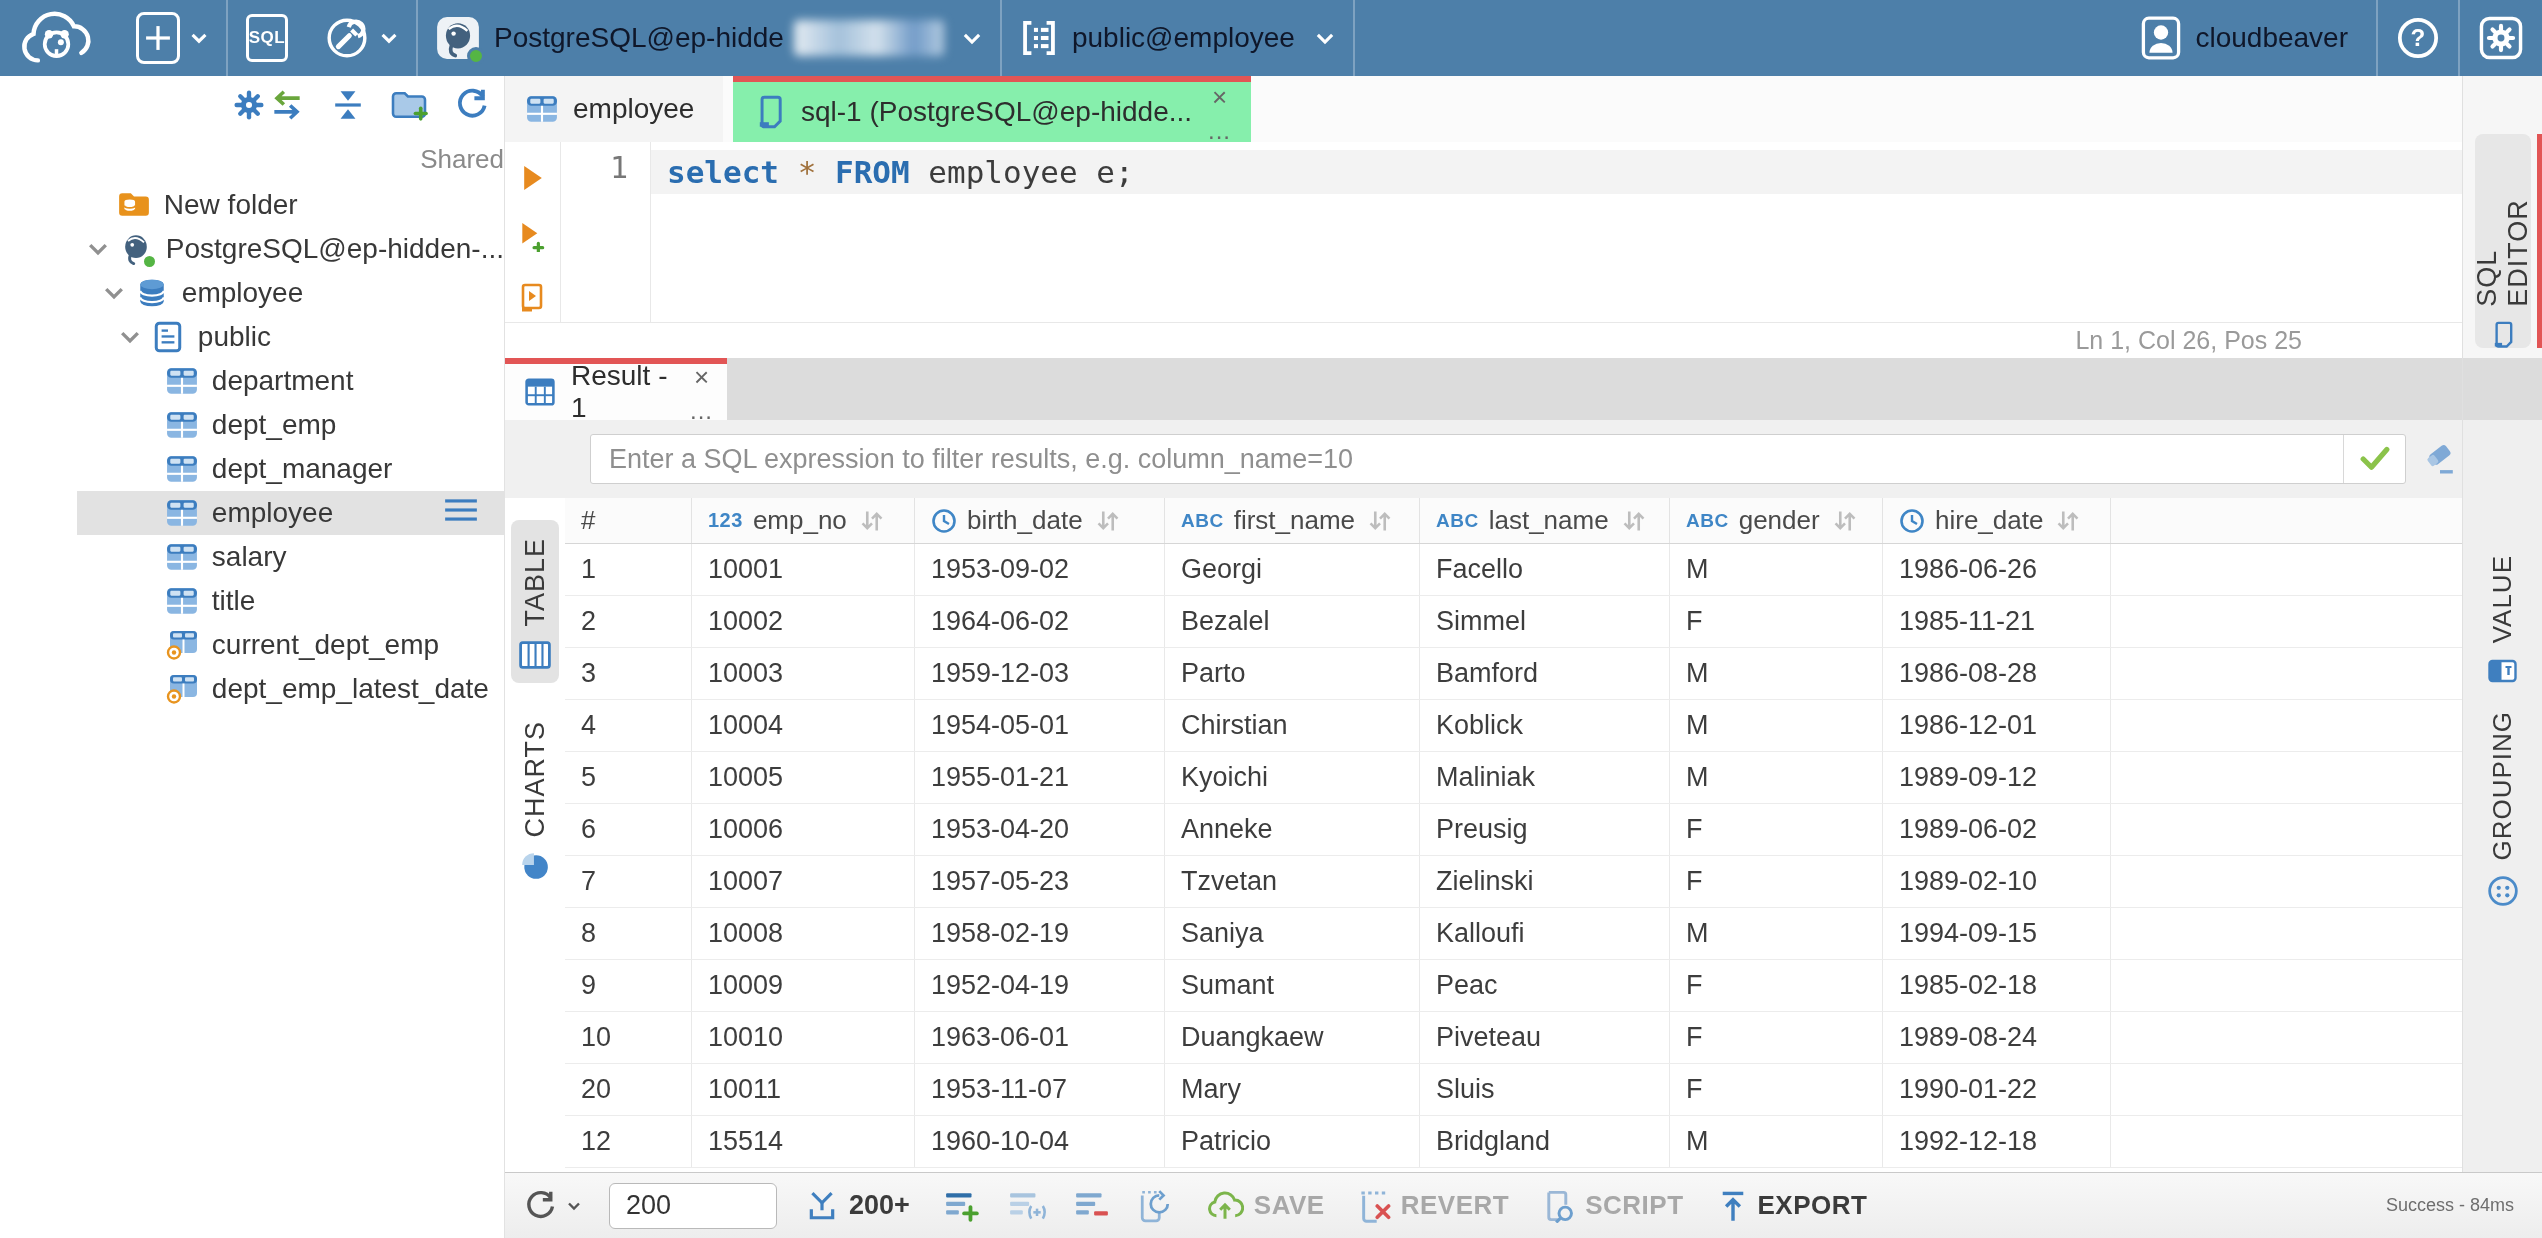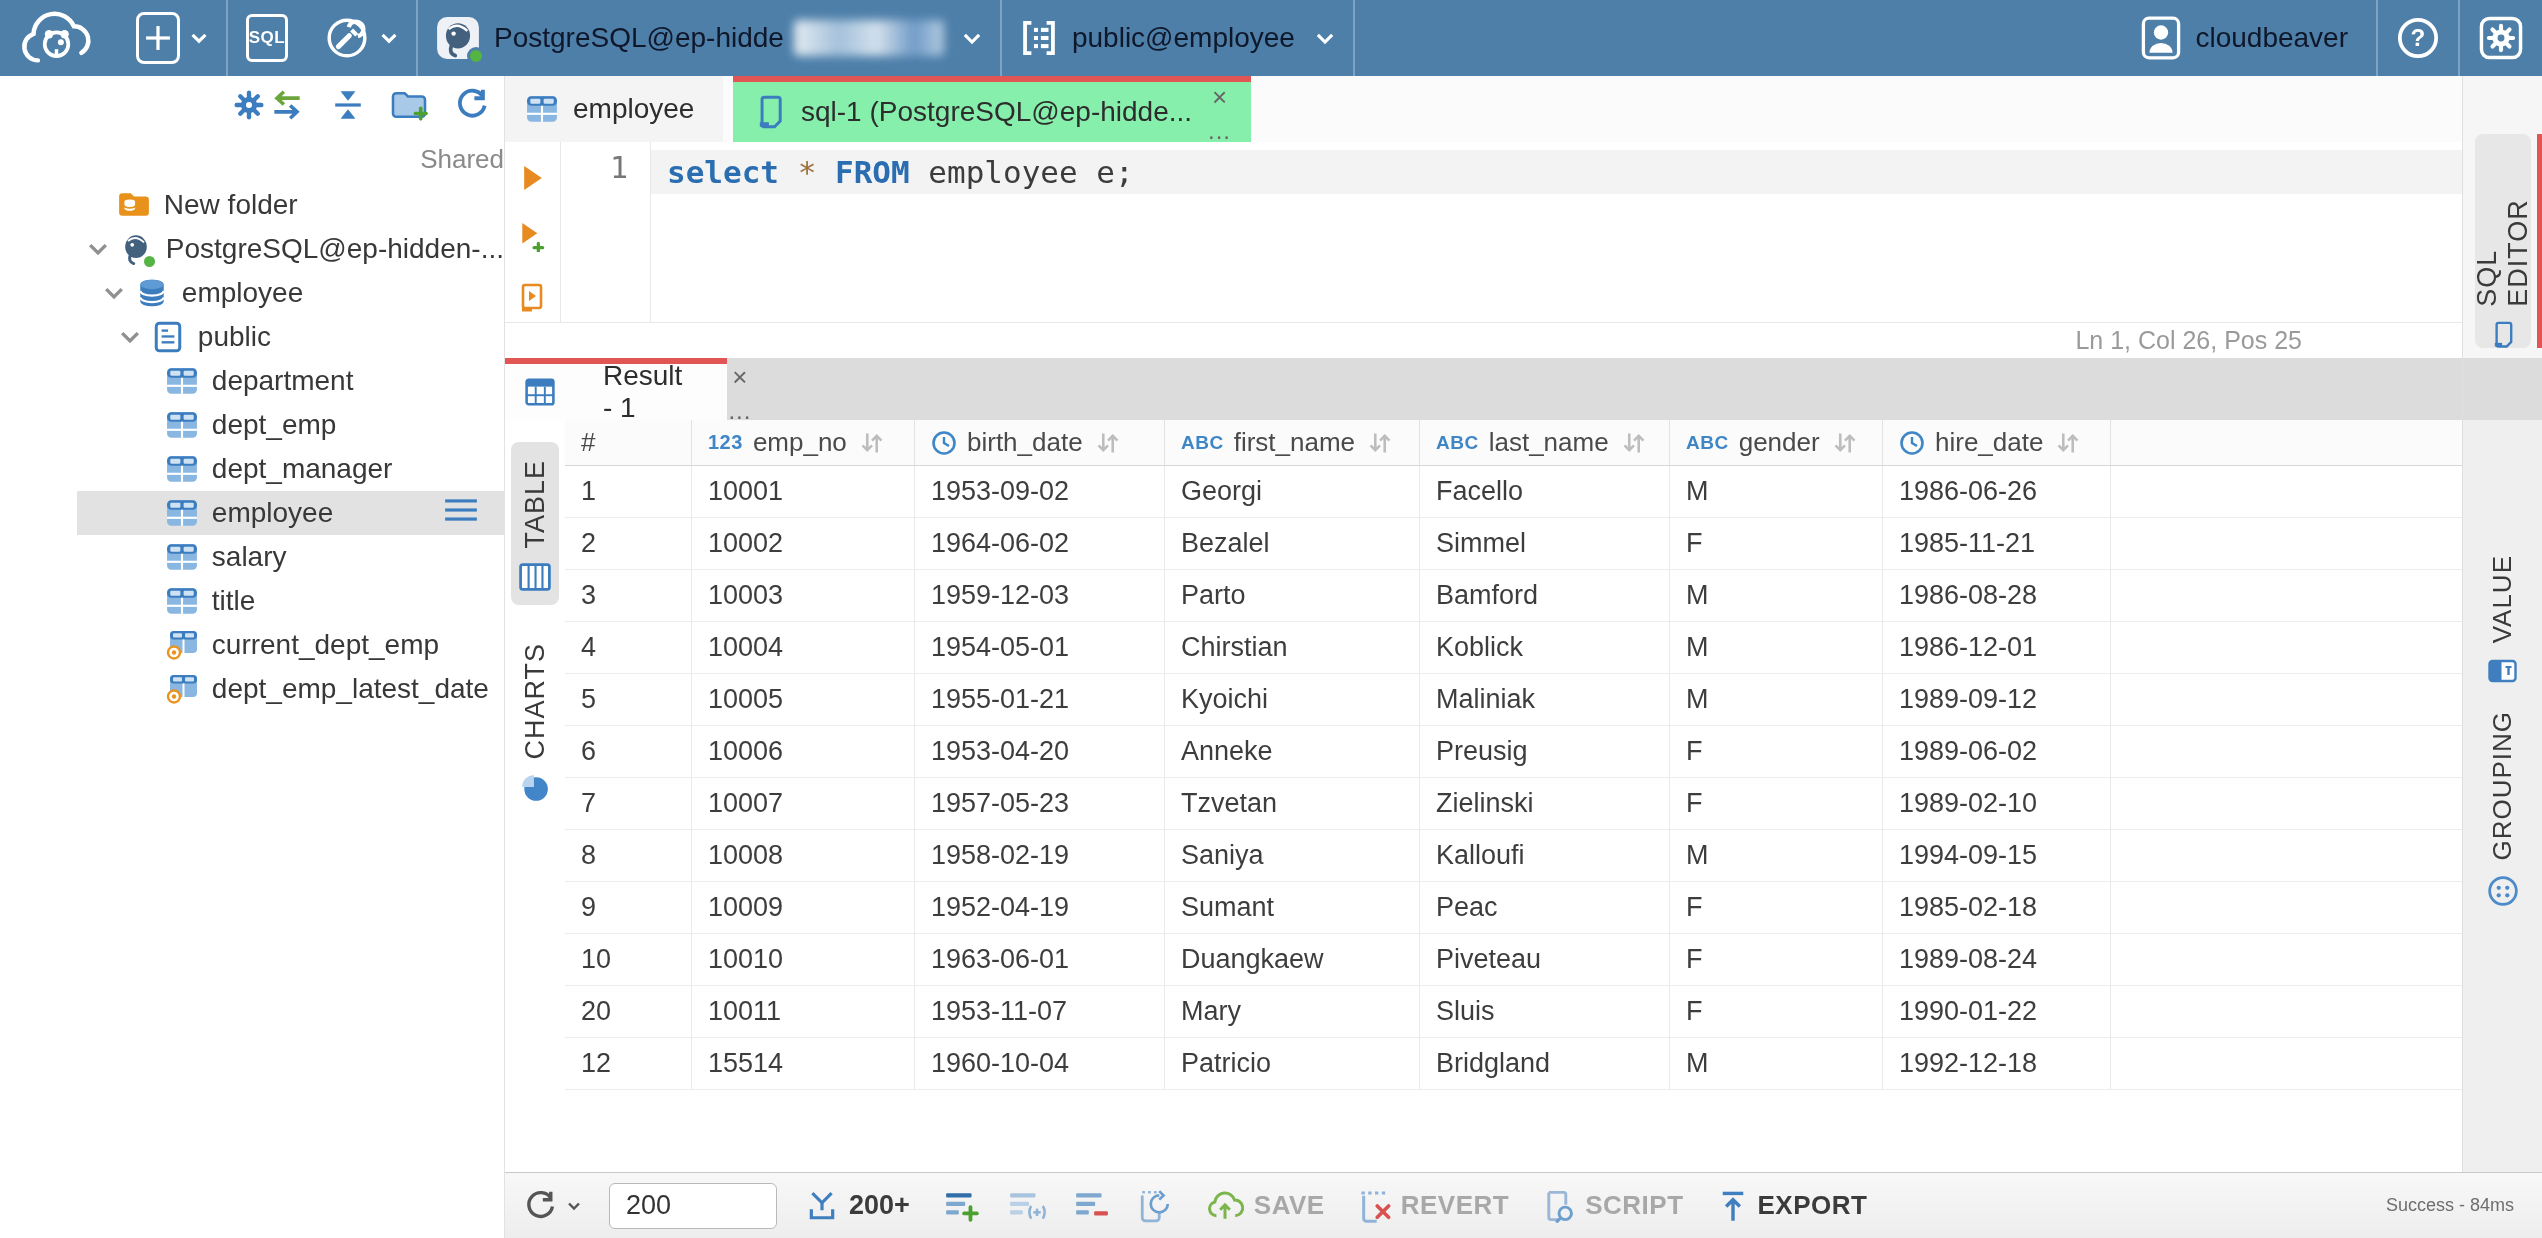--- a/index.html
+++ b/index.html
@@ -69,21 +69,21 @@
   .code-line { height:44px; line-height:44px; background:#f3f3f3; padding-left:16px; white-space:pre; }
   .tok-kw { color:#2a6db0; font-weight:bold; }
   .tok-star { color:#a0713c; }
   .tok-plain { color:#3c3c3c; }
   .ed-status { height:36px; border-top:1px solid #e8e8e8; font-size:25px; color:#9a9a9a;
     display:flex; align-items:center; justify-content:flex-end; padding-right:160px; flex:0 0 auto; background:#fff; }
 
   
   .result-tabs { height:62px; background:#dcdcdc; display:flex; flex:0 0 auto; }
   .rtab { width:222px; background:#fdfdfd; border-top:6px solid #e25555; display:flex; align-items:center;
-    padding:0 14px 0 18px; font-size:28px; color:#2d2d2d;gap:32px; }
+    padding:0 14px 0 18px; font-size:28px; color:#2d2d2d; }
   .rtab .ticon { margin-right:14px; }
 
   
   .filter-bar { height:78px; background:#f0f0f0; display:flex; align-items:center; padding-left:85px; flex:0 0 auto; }
   .filter-box { width:1816px; height:50px; background:#fff; border:1px solid #cfcfcf; border-radius:3px;
     display:flex; align-items:stretch; }
   .filter-input { flex:1; border:none; outline:none; font-size:27px; color:#444; padding-left:18px;
     font-family:"Liberation Sans", sans-serif; background:transparent; }
   .filter-input::placeholder { color:#8f8f8f; }
   .filter-apply { width:62px; border-left:1px solid #d8d8d8; display:flex; align-items:center; justify-content:center; }
@@ -571,20 +571,37 @@
                 </svg>
               </span>
               <span>Result - 1</span>
               <span class="tab-ctrl">
                 <span class="tab-x">×</span>
                 <span class="tab-more">...</span>
               </span>
             </div>
           </div>
 
+          <div class="filter-bar">
+            <div class="filter-box">
+              <input class="filter-input" type="text" placeholder="Enter a SQL expression to filter results, e.g. column_name=10" style="">
+              <span class="filter-apply">
+                <svg width="32" height="26" viewBox="0 0 26 22">
+                    <path d="M3 11 l7 7 L23 3" fill="none" stroke="#8bc34a" stroke-width="4.4" stroke-linecap="round" stroke-linejoin="round"></path>
+                  </svg>
+              </span>
+            </div>
+            <span class="filter-erase">
+              <svg width="36" height="32" viewBox="0 0 32 30">
+                <rect x="7" y="5.5" width="19" height="11.5" rx="3" transform="rotate(-38 16 12)" fill="#7fa9d6"></rect>
+                <rect x="5" y="12" width="8" height="9" rx="2" transform="rotate(-38 9 16)" fill="#a9c6e4"></rect>
+                <line x1="16" y1="27" x2="28" y2="27" stroke="#7fa9d6" stroke-width="3.2"></line>
+              </svg>
+            </span>
+          </div>
 
           <div class="result-area">
             <div class="side-tabs">
               <div class="vtab sel">
                 <span class="vtext">TABLE</span>
                 <svg width="32" height="28" viewBox="0 0 30 26">
                   <rect x="1.5" y="1.5" width="27" height="23" rx="2" fill="#fff" stroke="#3c7dbf" stroke-width="2.6"></rect>
                   <g stroke="#3c7dbf" stroke-width="2">
                       <line x1="9" y1="1.5" x2="9" y2="24.5"></line>
                       <line x1="15.5" y1="1.5" x2="15.5" y2="24.5"></line>

